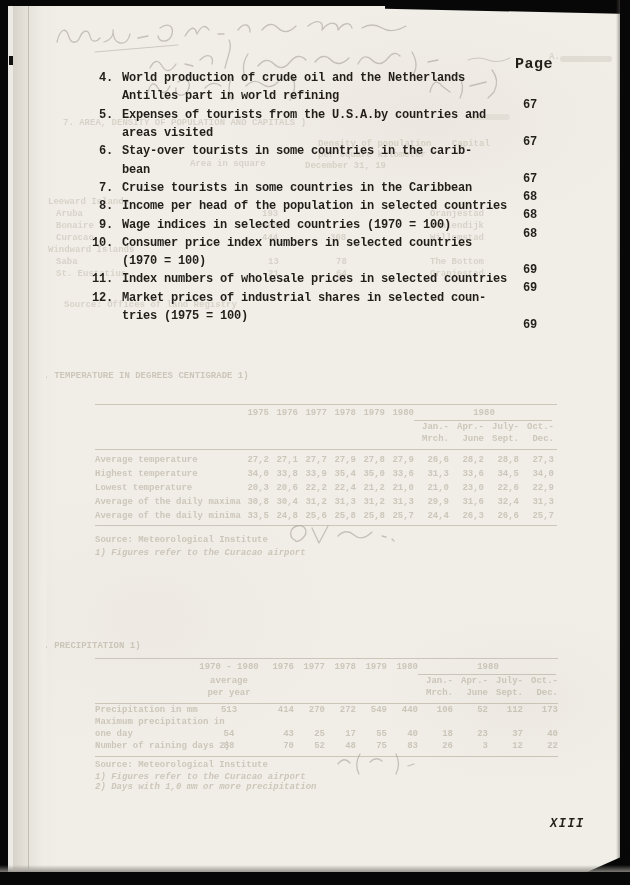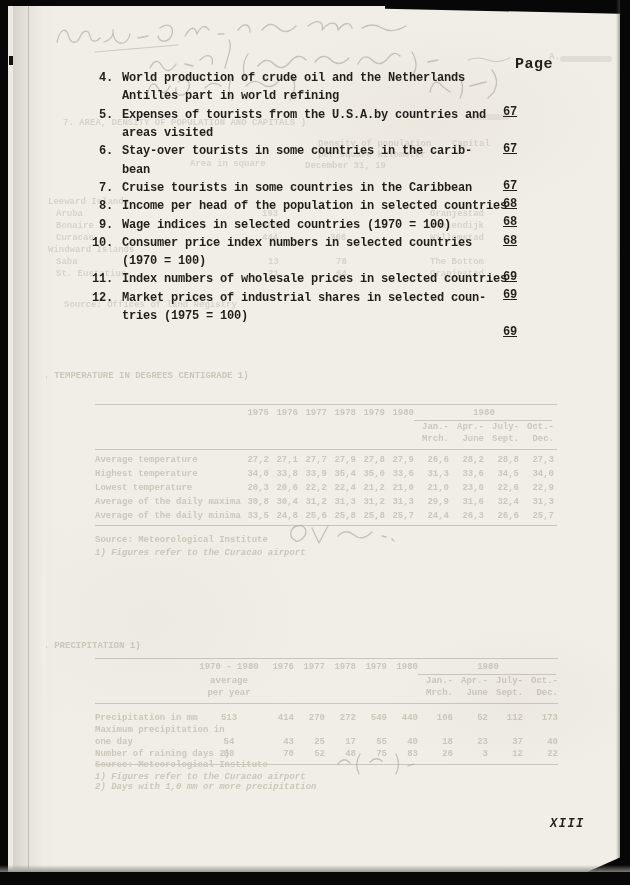--- a/index.html
+++ b/index.html
@@ -35,21 +35,21 @@
   .corner-br{position:absolute;left:585px;top:853px;width:45px;height:20px;background:#070707;
     clip-path:polygon(100% 0,100% 100%,0 100%);}
 
   
   .type{color:#221f1b;font-weight:bold;}
   #page-label{position:absolute;left:507px;top:56px;font-size:15px;letter-spacing:.5px;margin-left:8px;}
   #toc{position:absolute;left:89px;top:71px;width:448px;font-size:12px;letter-spacing:-.2px;}
   .toc-line{position:relative;height:18.32px;}
   .toc-num{position:absolute;left:0;top:0;width:24px;text-align:right;white-space:pre;}
   .toc-text{position:absolute;left:33px;top:0;white-space:pre;}
-  .toc-page{position:absolute;right:0;top:16px;width:34px;white-space:pre;text-decoration:underline;}
+  .toc-page{position:absolute;right:0;top:9px;width:34px;text-align:right;white-space:pre;}
   #folio{position:absolute;left:550px;top:817px;font-size:12px;font-style:italic;letter-spacing:1.5px;}
 
   
   .ghost{color:#a89f8c;font-weight:bold;}
   #ghost-upper{position:absolute;inset:0;opacity:.34;font-size:9px;}
   .ghost-line{position:absolute;white-space:pre;}
   #ghost-mid,#ghost-low{opacity:.5;}
   .gt-title{position:absolute;font-size:9px;white-space:pre;}
   .gt{position:absolute;font-size:9px;line-height:10px;}
   .grule{border-top:1px solid rgba(160,150,130,.9);height:0;}
@@ -298,21 +298,21 @@
         <span class="sp" style="width:155px"></span>
         <span class="rep">
 
         <span class="cq">Mrch.</span>
             <span class="cq">June</span>
             <span class="cq">Sept.</span>
             <span class="cq">Dec.</span>
           </span>
       </div>
       <div class="grule" style="margin-top:5px"></div>
-      <div style="margin-top:8px">
+      <div style="margin-top:0">
 
           <div class="gt-row">
             <span class="gl">Precipitation in mm</span>
             <span class="cav">513</span>
             <span class="cy3">414</span>
             <span class="cy3">270</span>
             <span class="cy3">272</span>
             <span class="cy3">549</span>
             <span class="cy3">440</span>
             <span class="cq">106</span>

